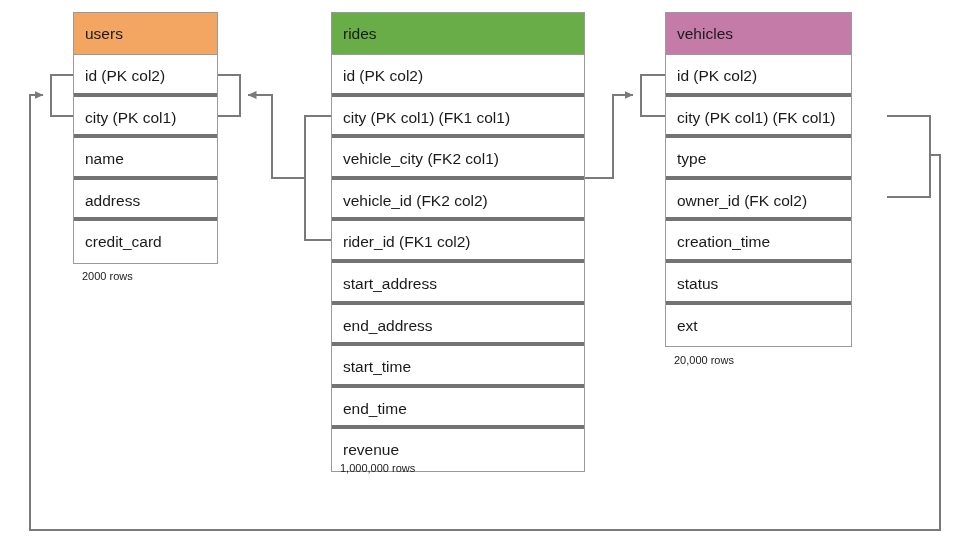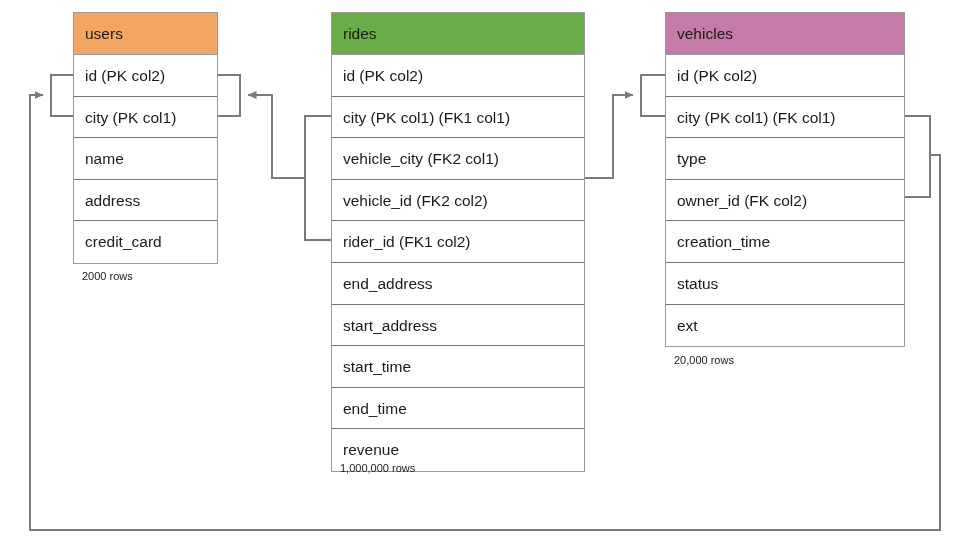--- a/index.html
+++ b/index.html
@@ -41,21 +41,21 @@
     white-space: nowrap;
     overflow: hidden;
   }
   .tbl-row {
     box-sizing: border-box;
     height: 41.6px;
     line-height: 41.6px;
     padding: 0 0 0 11px;
     font-size: 15.5px;
     color: #1a1a1a;
-    border-bottom: 1px solid #737373;
+    border-bottom: 4px solid #737373;
     white-space: nowrap;
     overflow: hidden;
     background: #ffffff;
   }
   .tbl-row.last {
     border-bottom: none;
   }
   .row-count {
     position: absolute;
     font-size: 11px;
@@ -135,38 +135,38 @@
     <div class="tbl-row">
       <span>vehicle_city (FK2 col1)</span>
     </div>
     <div class="tbl-row">
       <span>vehicle_id (FK2 col2)</span>
     </div>
     <div class="tbl-row">
       <span>rider_id (FK1 col2)</span>
     </div>
     <div class="tbl-row">
-      <span>end_address</span>
+      <span>start_address</span>
     </div>
     <div class="tbl-row">
-      <span>start_address</span>
+      <span>end_address</span>
     </div>
     <div class="tbl-row">
       <span>start_time</span>
     </div>
     <div class="tbl-row">
       <span>end_time</span>
     </div>
     <div class="tbl-row last">
       <span>revenue</span>
     </div>
   </div>
   <div class="row-count" style="left:340px; top:462px;">1,000,000 rows</div>
 
-  <div class="table-box" style="left:665px; top:12px; width:240px;">
+  <div class="table-box" style="left:665px; top:12px; width:187px;">
     <div class="tbl-header" style="background:#C47BA8;">
       <span>vehicles</span>
     </div>
     <div class="tbl-row">
       <span>id (PK col2)</span>
     </div>
     <div class="tbl-row">
       <span>city (PK col1) (FK col1)</span>
     </div>
     <div class="tbl-row">

